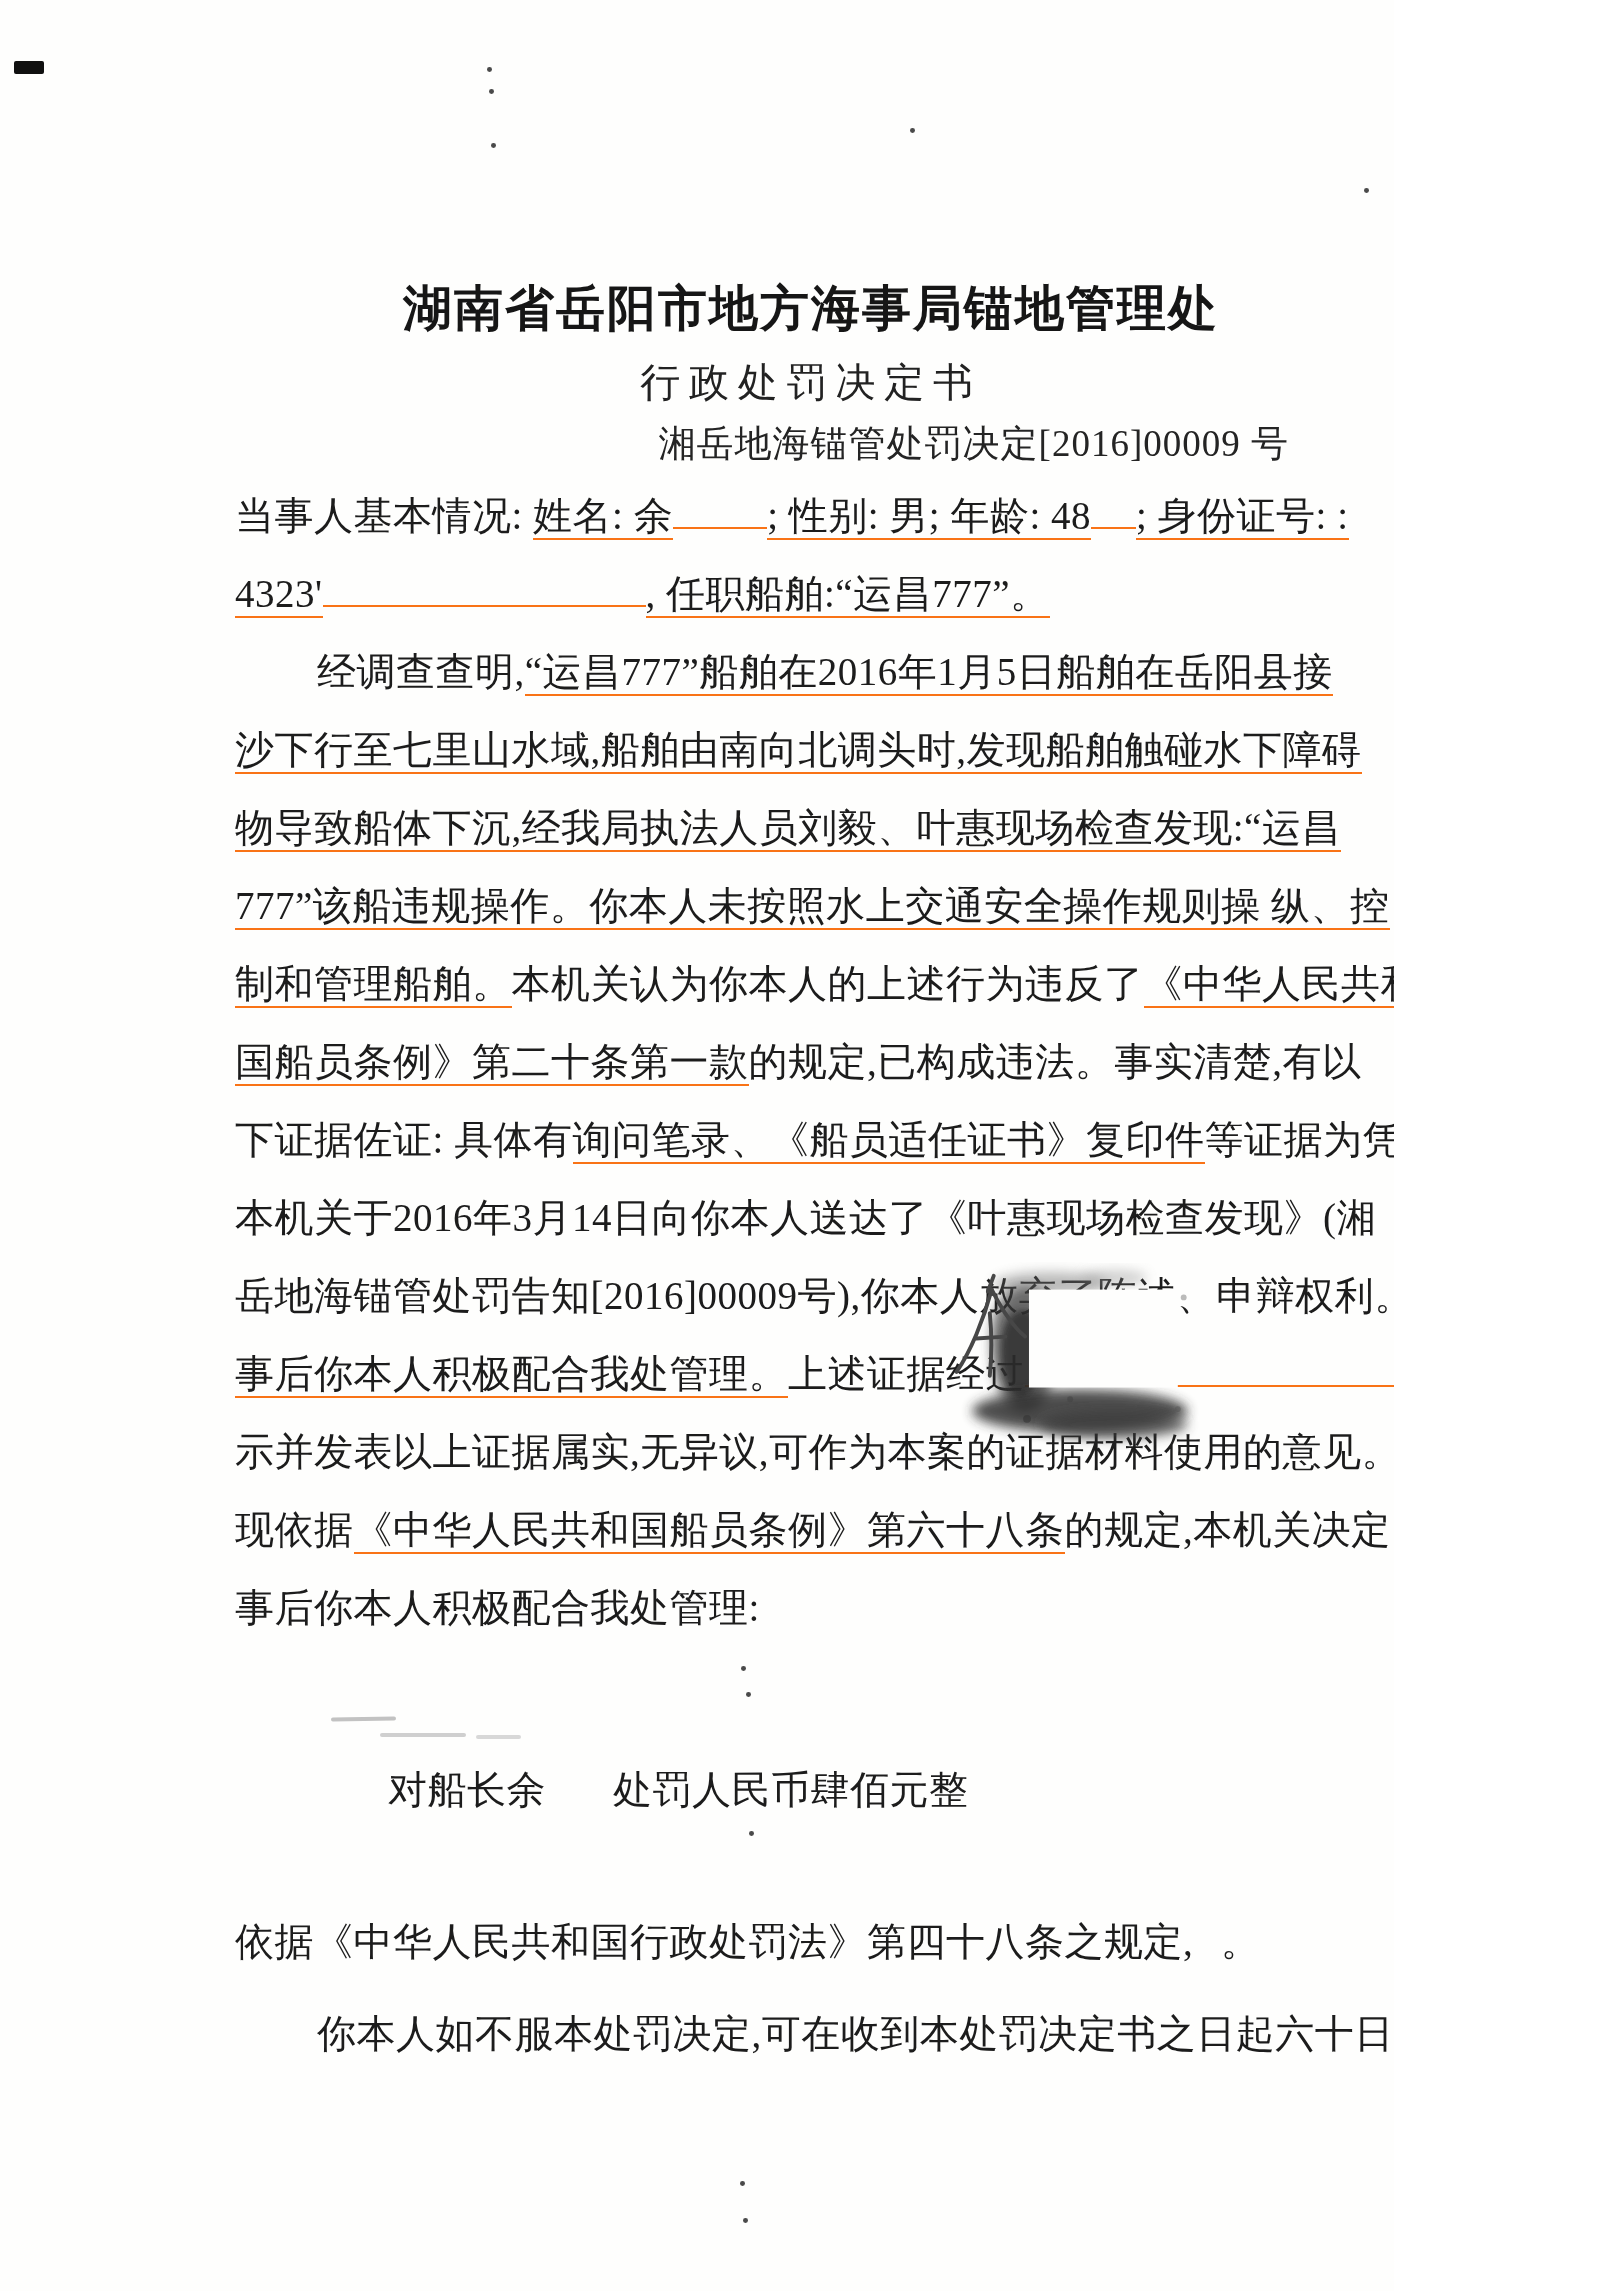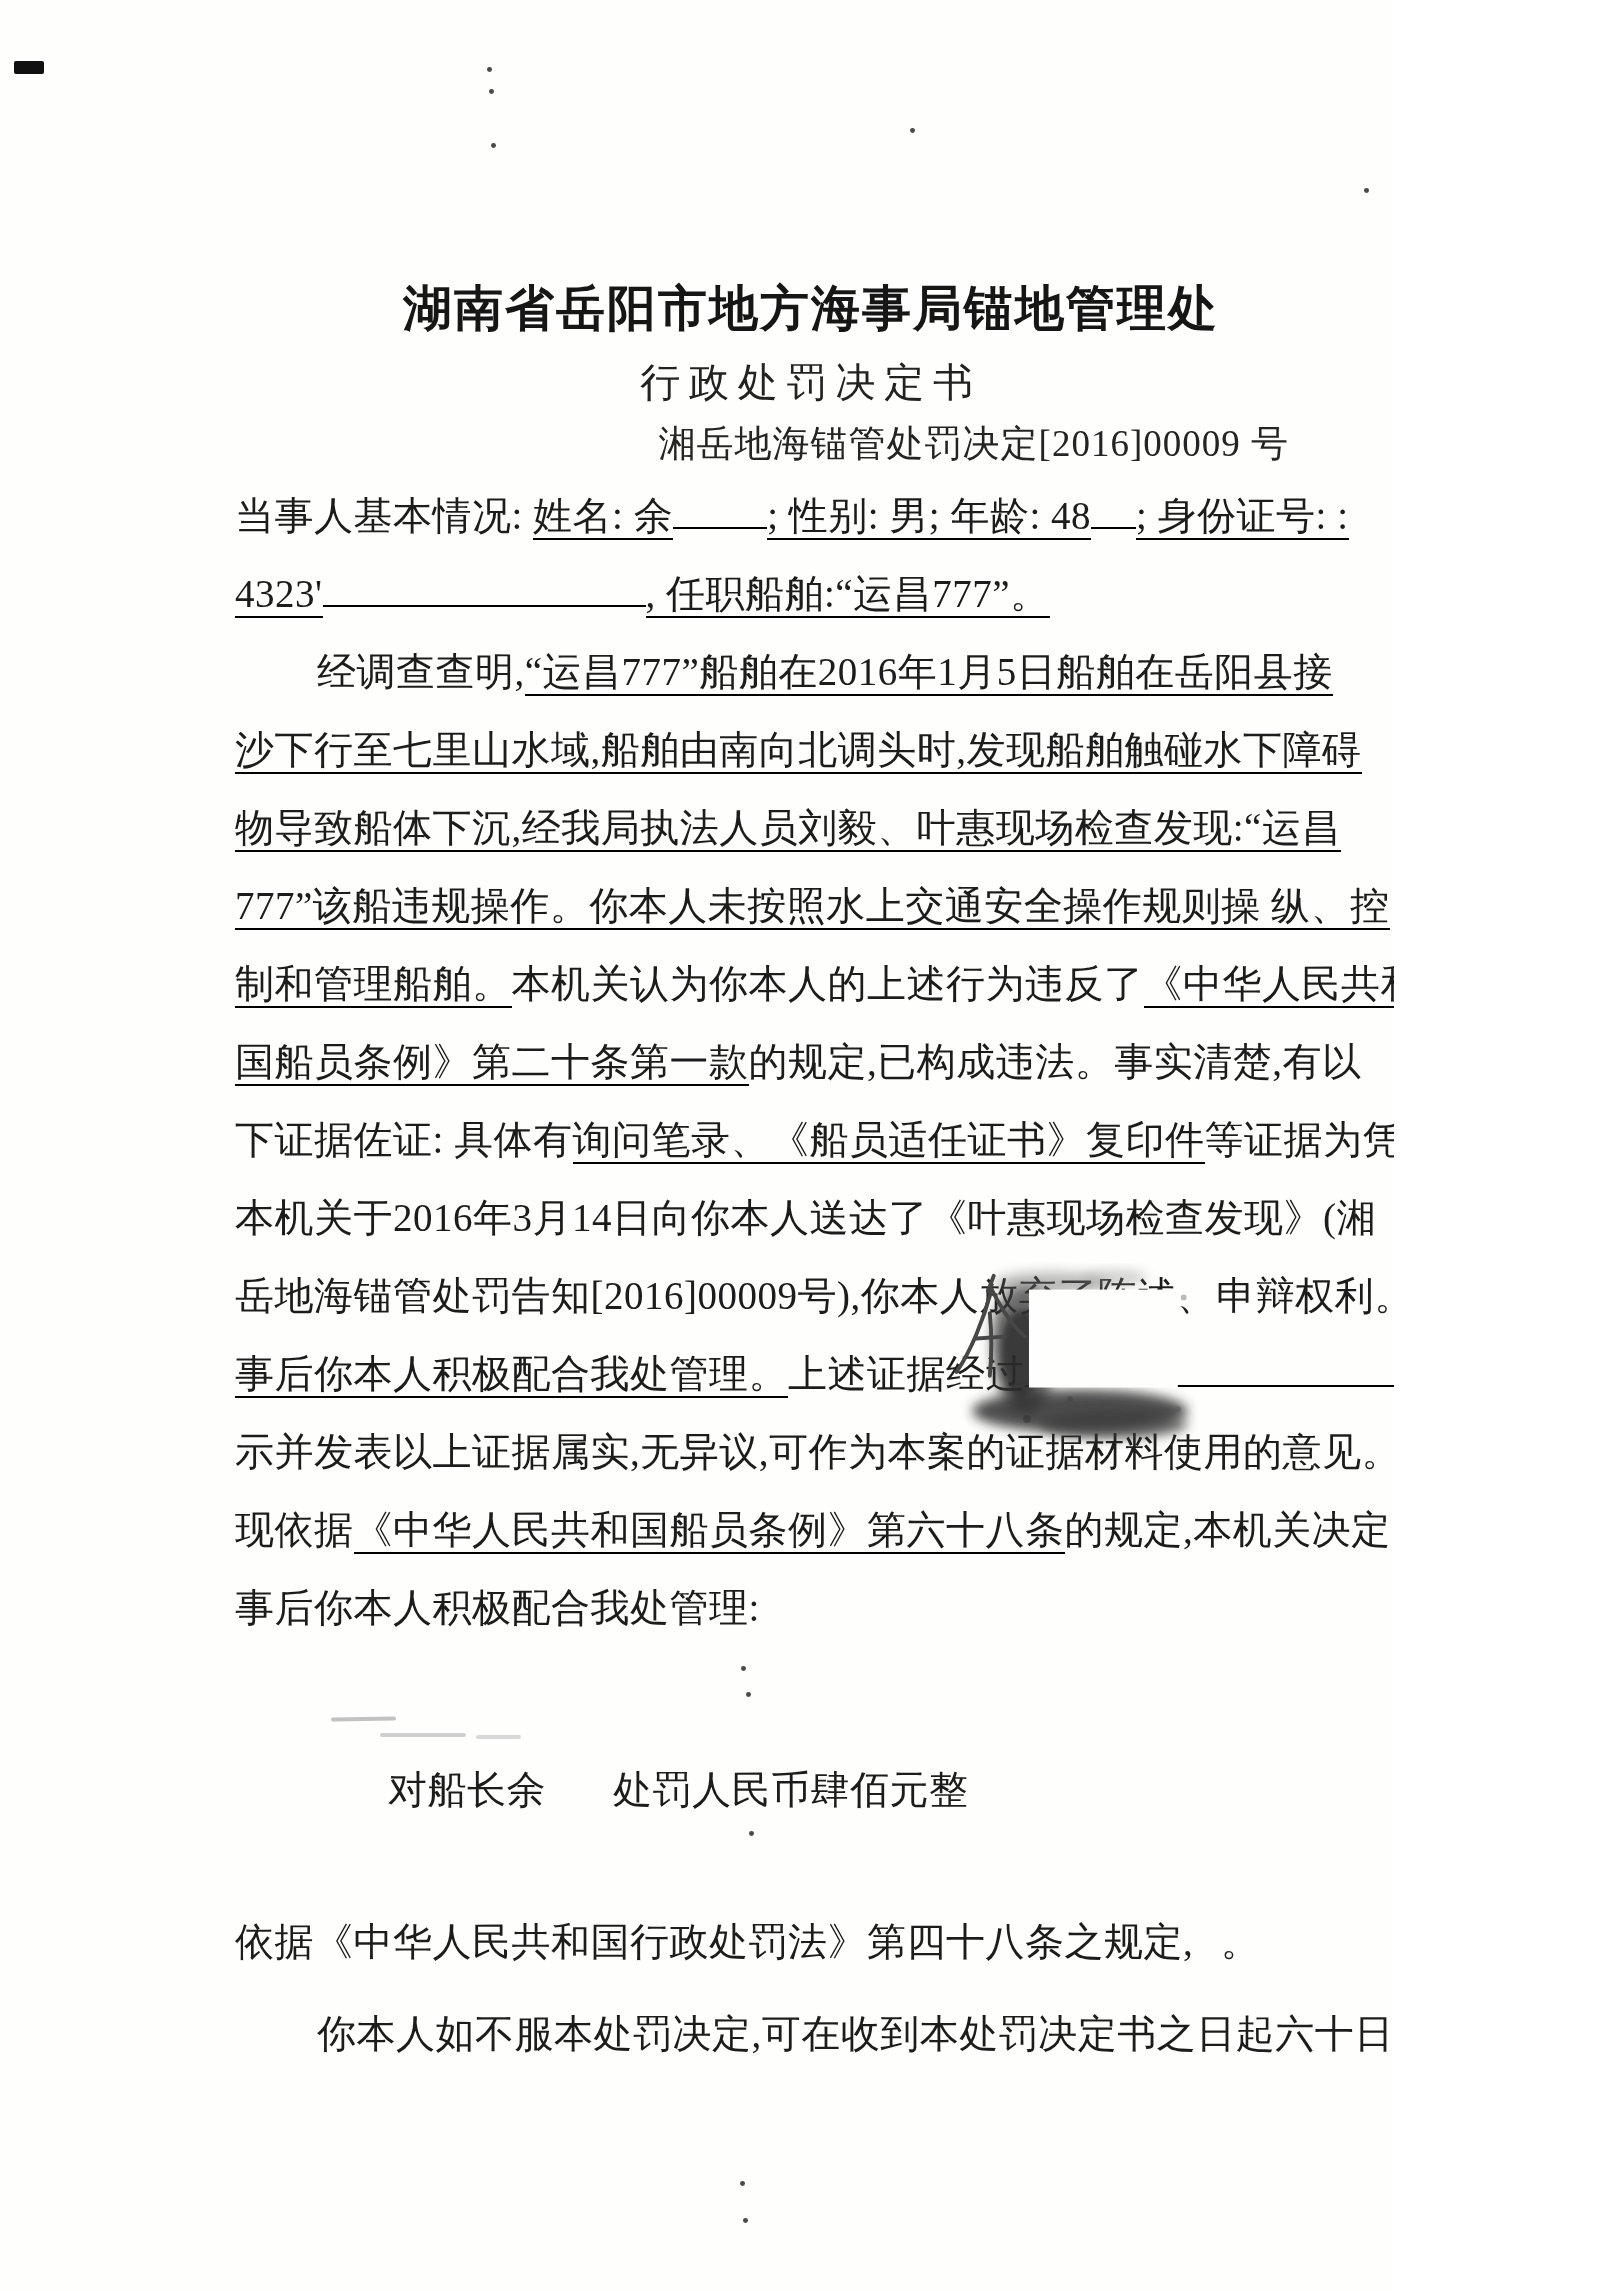--- a/index.html
+++ b/index.html
@@ -50,21 +50,21 @@
   }
   .body p.line{
     margin:0;
     white-space:nowrap;
   }
   .body p.indent{ text-indent:82px; }
   .body p.penalty{ margin-top:104px; margin-left:153px; }
   .body p.law{ margin-top:74px; }
   .body p.last{ margin-top:13.7px; }
   span.u{
-    border-bottom:2px solid #000000;
+    border-bottom:2px solid #f97316;
     padding-bottom:1px;
   }
   span.blank{
     display:inline-block;
     height:1.02em;
     vertical-align:baseline;
   }
   
   .artifact{ position:absolute; background:#2a2a2a; }
   .dash-topleft{ left:13.7px; top:61px; width:30px; height:12.7px; background:#101010; border-radius:2px; }

